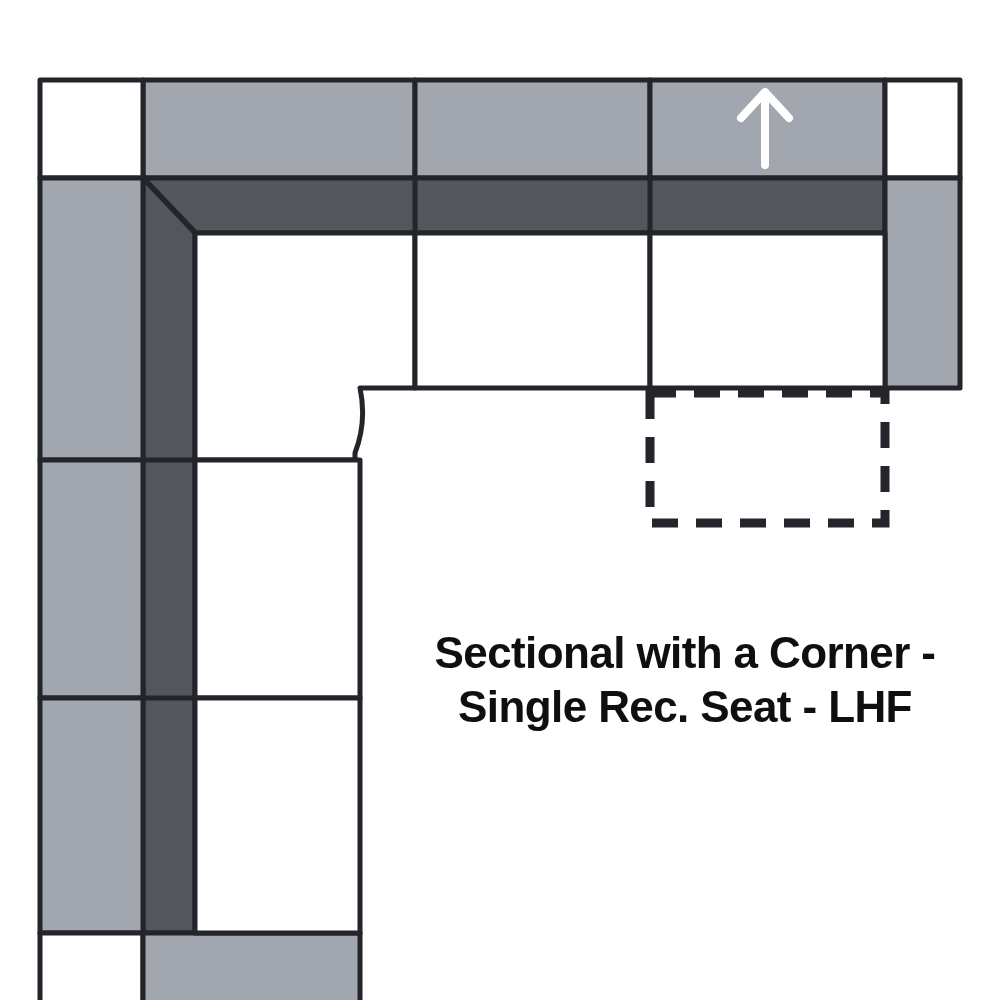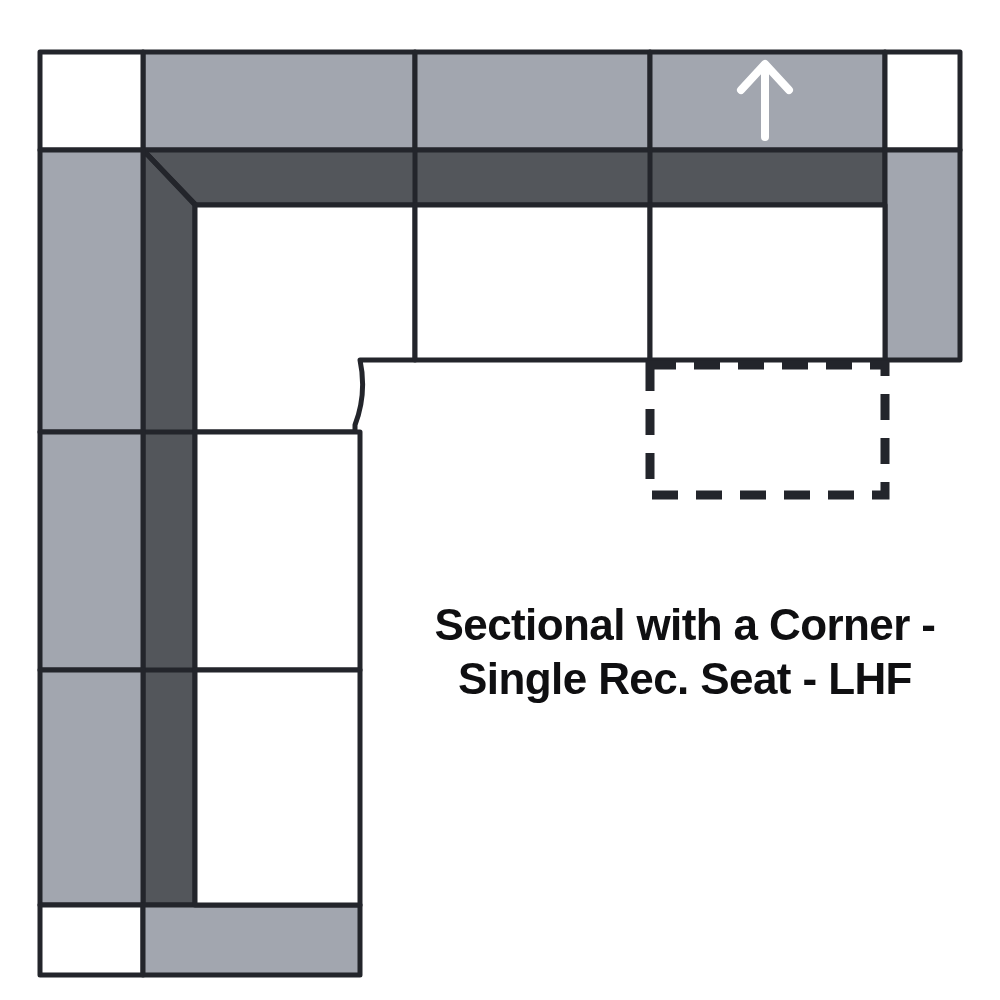--- a/index.html
+++ b/index.html
@@ -12,20 +12,21 @@
     width: 1000px;
     height: 1000px;
     overflow: hidden;
     font-family: "Liberation Sans", sans-serif;
   }
   #stage {
     position: relative;
     width: 1000px;
     height: 848px;
     background: #ffffff;
+    margin-top: 28px;
   }
   #diagram-svg {
     position: absolute;
     left: 0;
     top: 0;
     width: 1000px;
     height: 1000px;
     display: block;
   }
   .label-block {

